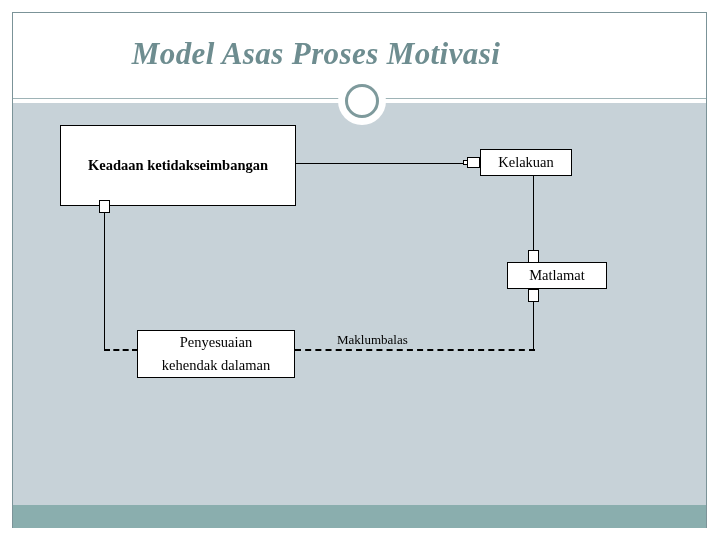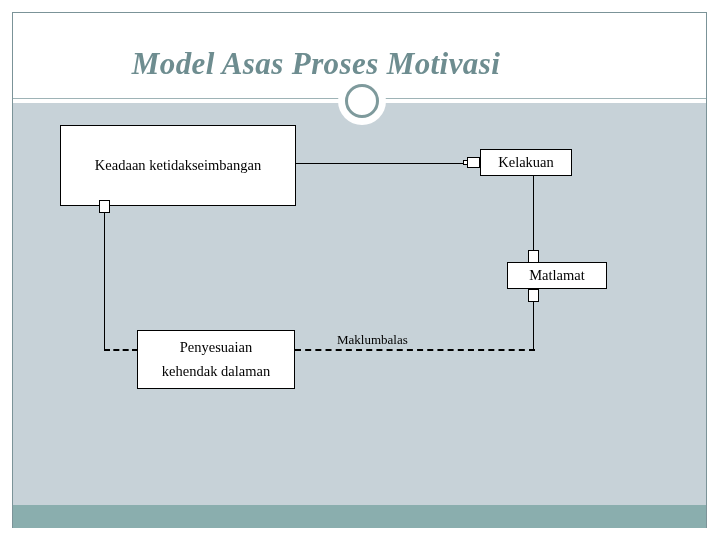--- a/index.html
+++ b/index.html
@@ -68,21 +68,20 @@
     top: 36px;
     width: 632px;
     text-align: center;
     font-family: "Liberation Serif", "DejaVu Serif", serif;
     font-weight: bold;
     font-style: italic;
     font-size: 31px;
     letter-spacing: 0.4px;
     color: #6e8d90;
     white-space: nowrap;
-    margin-top: 10px;
   }
   
   #ring-mask {
     position: absolute;
     left: 338px;
     top: 77px;
     width: 48px;
     height: 48px;
     background: #ffffff;
     border-radius: 50%;
@@ -110,24 +109,24 @@
     font-size: 14.5px;
     line-height: 1.62;
     text-align: center;
     display: flex;
     align-items: center;
     justify-content: center;
     padding: 2px 4px;
   }
   .node span { display: block; width: 100%; }
 
-  #node-imbalance { left: 60px;  top: 125px; width: 236px; height: 81px; }
+  #node-imbalance { left: 60px;  top: 125px; width: 236px; height: 81px; font-weight: bold; }
   #node-kelakuan  { left: 480px; top: 149px; width: 92px;  height: 27px; }
   #node-matlamat  { left: 507px; top: 262px; width: 100px; height: 27px; }
-  #node-penyesuaian { left: 137px; top: 330px; width: 158px; height: 59px; }
+  #node-penyesuaian { left: 137px; top: 330px; width: 158px; height: 48px; }
 
   .line {
     position: absolute;
     background: #000000;
   }
   .h-line { height: 1px; }
   .v-line { width: 1px; }
 
   .dash-h {
     position: absolute;

